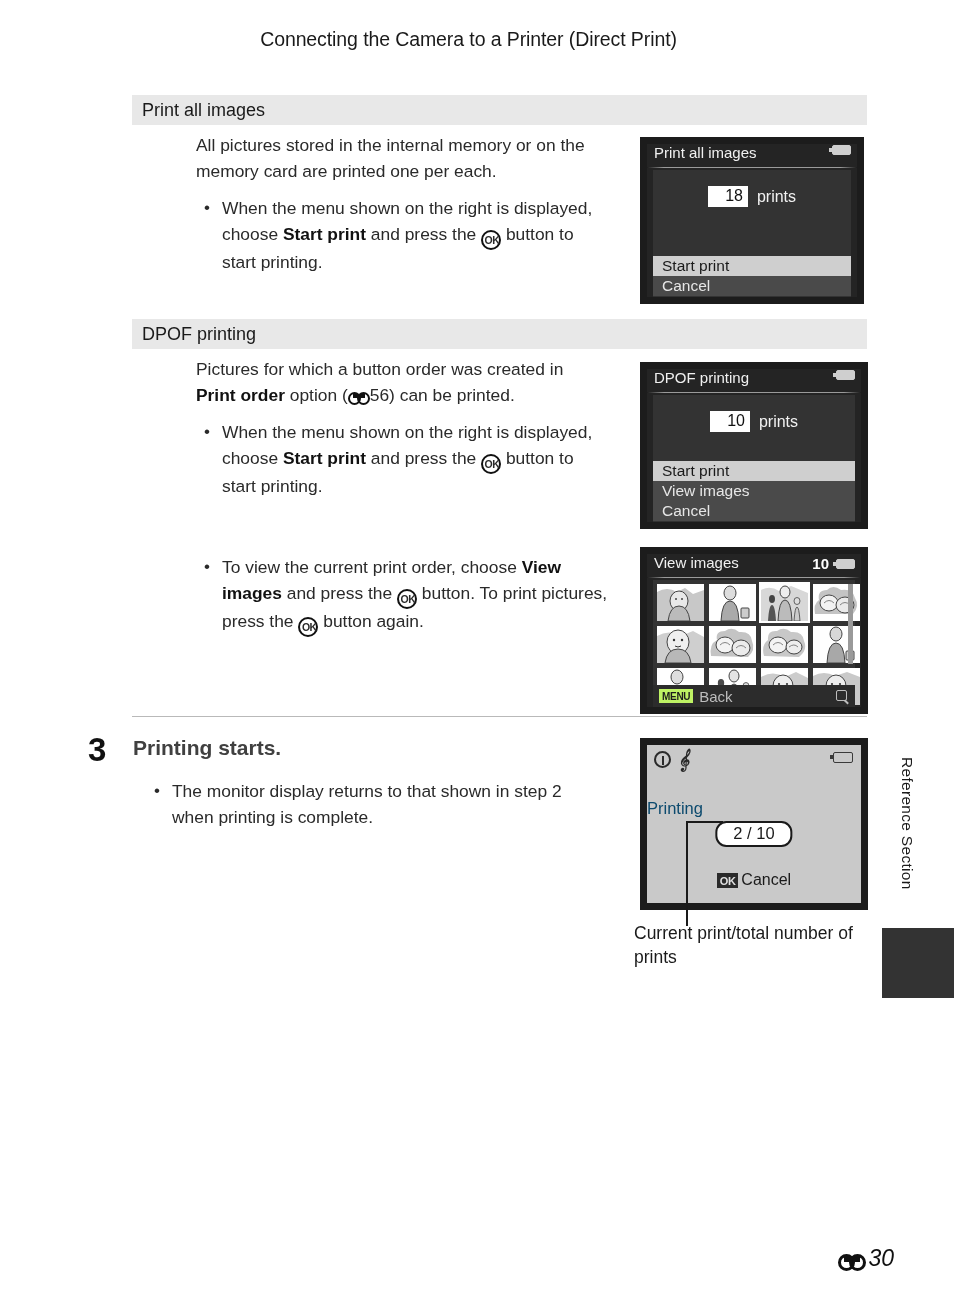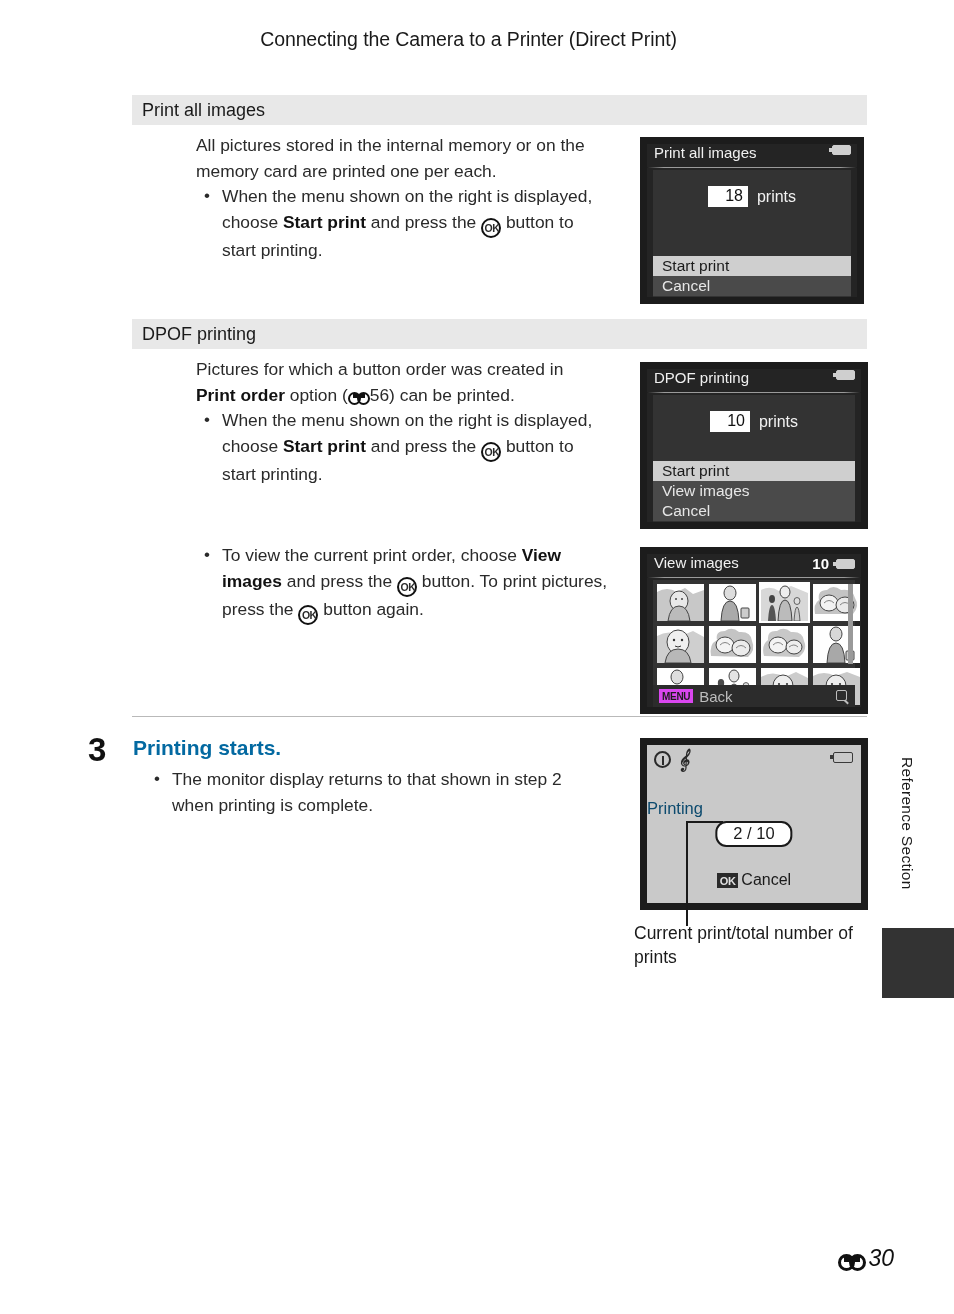--- a/index.html
+++ b/index.html
@@ -40,21 +40,21 @@
     left: 196px; width: 410px;
     font-size: 17.4px;
     line-height: 25.5px;
     color: #2a2a2a;
   }
   .bodycol p { margin: 0; }
   .bullets { list-style: none; margin-top: 0px; }
   .bullets li {
     position: relative;
     padding-left: 26px;
-    margin-top: 0px;
+    margin-top: 12px;
   }
   .bullets li::before {
     content: "•";
     position: absolute;
     left: 8px; top: -1px;
     font-size: 17px;
   }
   b { font-weight: bold; color: #111; }
 
   
@@ -100,21 +100,21 @@
   .step-num {
     position: absolute;
     font-size: 33px;
     font-weight: bold;
     color: #111;
   }
   .step-title {
     position: absolute;
     font-size: 21px;
     font-weight: bold;
-    color: #0369a1;
+    color: #404040;
   }
 
   
   .rule {
     position: absolute;
     left: 132px; width: 735px;
     height: 1px; background: #b9b9b9;
   }
 
   
@@ -207,21 +207,21 @@
   .lcd-footer {
     position: absolute; left: 0; right: 0; bottom: 0;
     height: 22px;
     background: #2c2c2c;
     display: flex; align-items: center;
     padding: 0 6px 0 6px;
     justify-content: space-between;
   }
   .menu-badge {
     display: inline-block;
-    background: #d946ef; color: #1c1c1c;
+    background: #bef264; color: #1c1c1c;
     font-size: 10px; font-weight: bold;
     padding: 1.5px 3px 1px 3px;
     letter-spacing: -0.3px;
     vertical-align: 1px;
     font-family: "Liberation Sans", sans-serif;
   }
   .footer-left { font-size: 15px; color: #bdbdbd; display: flex; align-items: center; gap: 6px; }
   .magnifier {
     width: 13px; height: 13px;
     position: relative;

